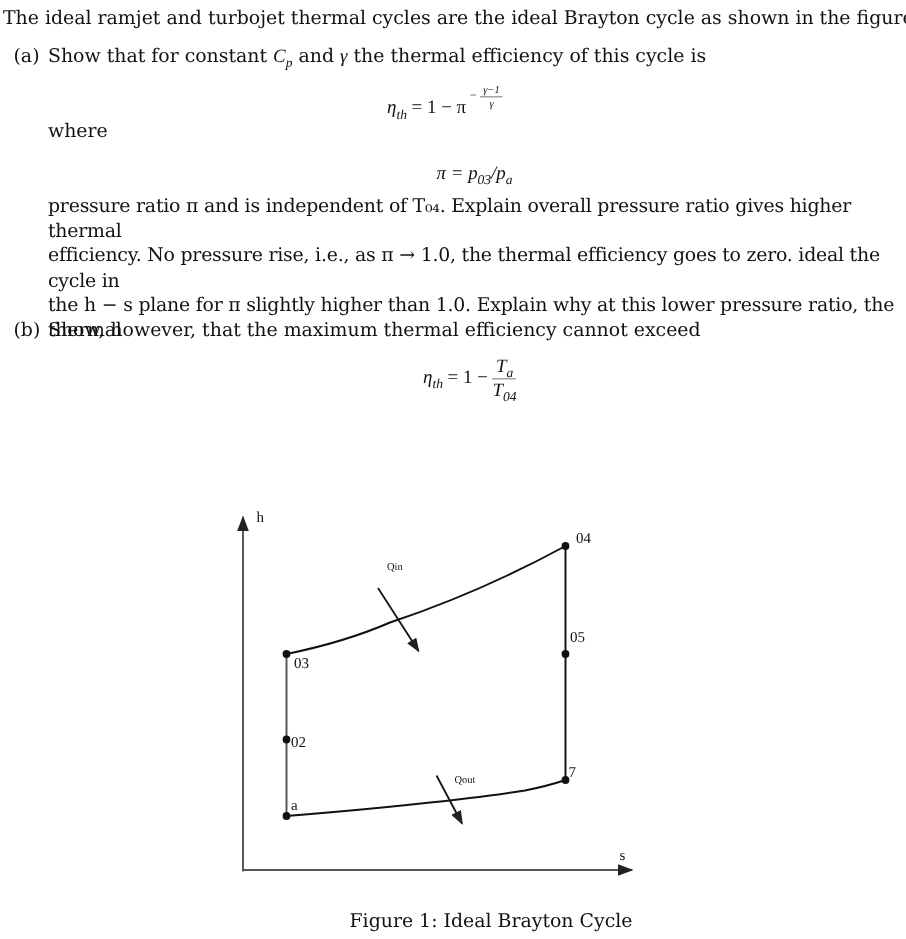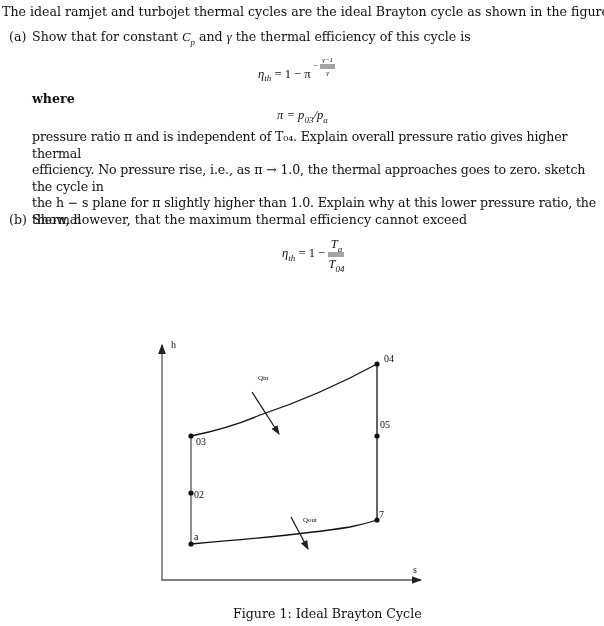--- a/index.html
+++ b/index.html
@@ -7,49 +7,49 @@
     width: 604px; height: 626px; position: relative; overflow: hidden;
     font-family: "DejaVu Serif", "Liberation Serif", serif;
     color: #111; font-size: 12.6px; line-height: 16.5px;
   }
   .abs { position: absolute; white-space: nowrap; }
   .para { position: absolute; left: 32px; width: 572px; white-space: normal; letter-spacing: -0.15px; }
   .math { font-family: "Liberation Serif", "DejaVu Serif", serif; font-style: italic; }
   .rm { font-style: normal; text-align: center; }
   sub, sup { font-size: 9px; line-height: 0; }
   .frac { display: inline-block; vertical-align: middle; text-align: center; }
-  .frac .num { display: block; border-bottom: 5px solid #a3a3a3; padding: 0 2px; line-height: 15px; }
+  .frac .num { display: block; border-bottom: 1px solid #a3a3a3; padding: 0 2px; line-height: 15px; }
   .frac .den { display: block; line-height: 15px; }
   svg text { font-family: "Liberation Serif", "DejaVu Serif", serif; fill: #111; }
 </style>
 </head>
 <body>
 
 <div class="abs" style="left:2px; top:4px;">The ideal ramjet and turbojet thermal cycles are the ideal Brayton cycle as shown in the figure below.</div>
 
 <div class="abs" style="left:9px; top:29px;">(a)</div>
 <div class="abs" style="left:32px; top:29px;">
   <span>Show that for constant </span><span class="math"><span>C</span><sub>p</sub></span><span> and </span><span class="math">γ</span><span> the thermal efficiency of this cycle is</span>
 </div>
 
 <div class="abs math" style="left:258px; top:60px;">
   <span>η</span><sub>th</sub><span class="rm"> = 1 − π</span><sup style="font-size:8px; position:relative; top:-4px;">
     − <span class="frac" style="font-size:7px;"><span class="num" style="line-height:8px;">γ−1</span><span class="den" style="line-height:8px;">γ</span></span>
   </sup>
 </div>
 
-<div class="abs" style="left:32px; top:91px;font-weight:bold;">where</div>
+<div class="abs" style="left:32px; top:79px;">where</div>
 
-<div class="abs math" style="left:277px; top:107px;">
+<div class="abs math" style="left:291px; top:107px;">
   <span>π = p</span><sub>03</sub><span>/p</span><sub>a</sub>
 </div>
 
 <div class="para" style="top:129px;">
   <div>pressure ratio π and is independent of T₀₄. Explain overall pressure ratio gives higher thermal</div>
-  <div>efficiency. No pressure rise, i.e., as π → 1.0, the thermal approaches goes to zero. sketch the cycle in</div>
+  <div>efficiency. No pressure rise, i.e., as π → 1.0, the thermal efficiency goes to zero. ideal the cycle in</div>
   <div>the h − s plane for π slightly higher than 1.0. Explain why at this lower pressure ratio, the thermal</div>
 </div>
 
 <div class="abs" style="left:9px; top:212px;">(b)</div>
 <div class="abs" style="left:32px; top:212px;">Show, however, that the maximum thermal efficiency cannot exceed</div>
 
 <div class="abs math" style="left:282px; top:237px;">
   <span>η</span><sub>th</sub><span class="rm"> = 1 − </span><span class="frac"><span class="num"><span>T</span><sub>a</sub></span><span class="den"><span>T</span><sub>04</sub></span></span>
 </div>
 

